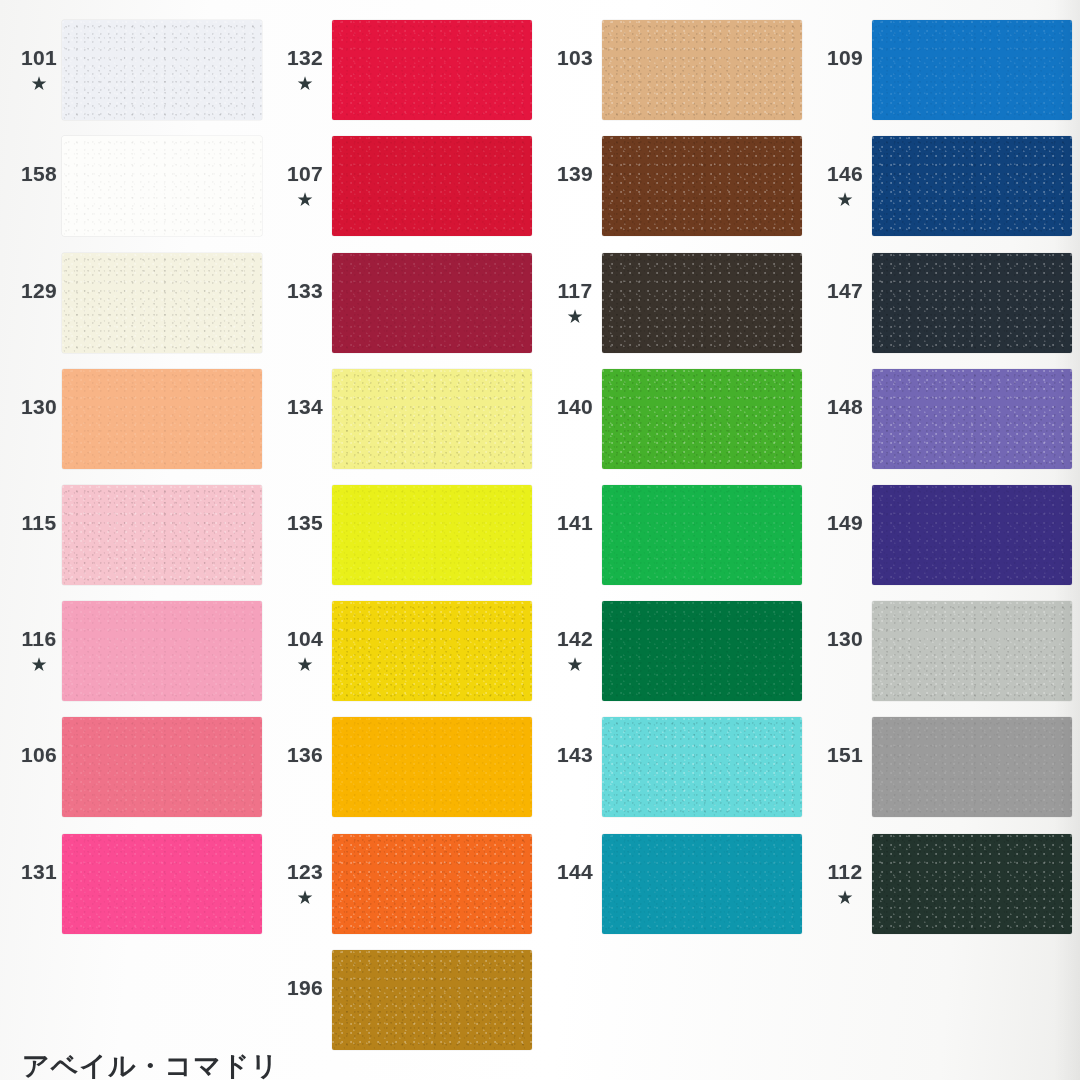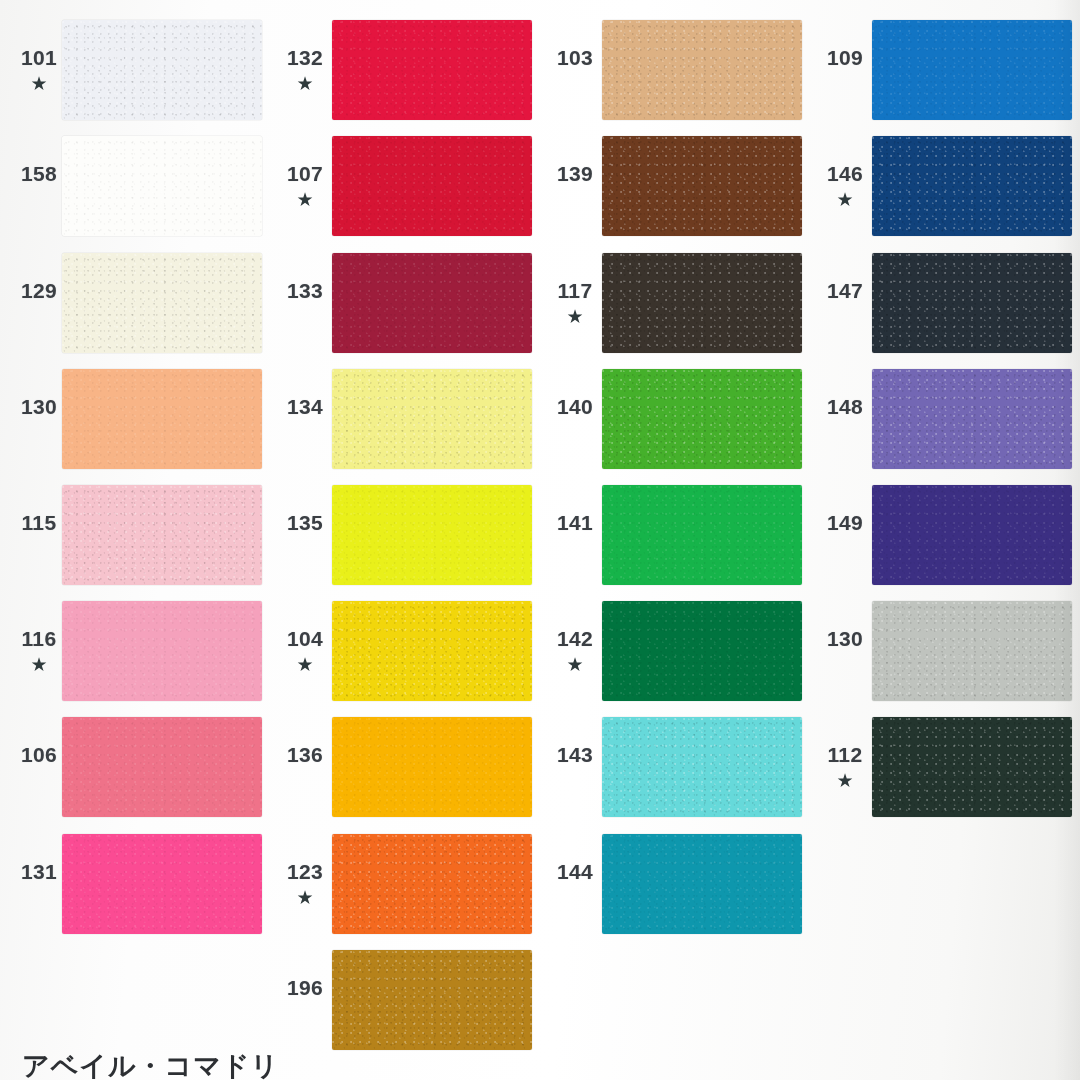--- a/index.html
+++ b/index.html
@@ -420,20 +420,29 @@
         <div class="label-block">
           <div class="code">130</div>
           <div class="star hidden">★</div>
         </div>
         <div class="swatch-wrap">
           <div class="swatch fuzzy" style="background: rgb(191, 195, 190);"></div>
         </div>
       </div>
       <div class="cell">
         <div class="label-block">
+          <div class="code">151</div>
+          <div class="star hidden">★</div>
+        </div>
+        <div class="swatch-wrap">
+          <div class="swatch" style="background: rgb(155, 155, 155);"></div>
+        </div>
+      </div>
+      <div class="cell">
+        <div class="label-block">
           <div class="code">112</div>
           <div class="star">★</div>
         </div>
         <div class="swatch-wrap">
           <div class="swatch fuzzy" style="background: rgb(35, 53, 46);"></div>
         </div>
       </div>
     </div>
   </div>
 

